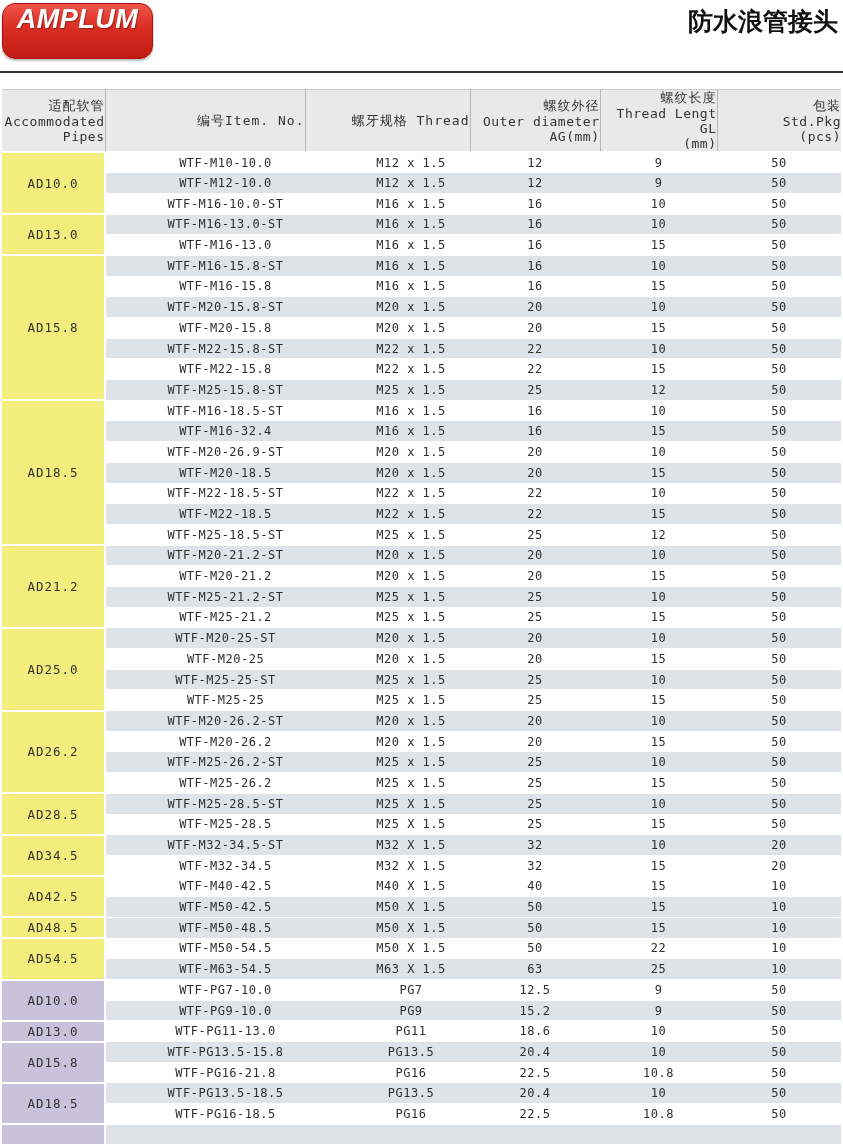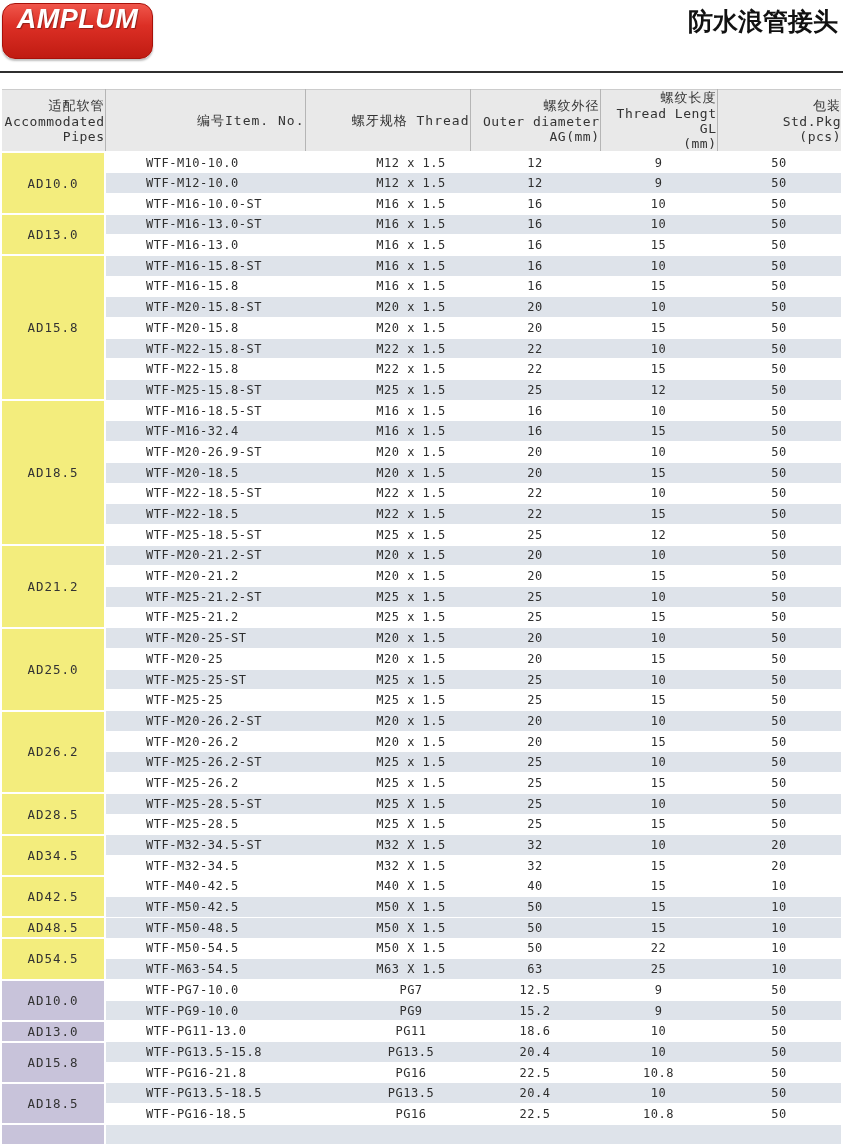--- a/index.html
+++ b/index.html
@@ -38,21 +38,21 @@
   td { padding:0; font-size:12px; letter-spacing:.5px; border-bottom:1px solid #fff; }
   tr { height:20.7px; }
   tr.gray  td:not(.group) { background:#dee3ea; }
   tr.white td:not(.group) { background:#ffffff; }
   td.group {
     text-align:center; vertical-align:middle; font-size:12.5px; color:#333;
     border-right:2px solid #fff; border-bottom:2px solid #fff; letter-spacing:1px;
   }
   td.group.yellow   { background:#f3ed7d; }
   td.group.lavender { background:#c8c3da; }
-  td.c-item   { text-align:left; padding-left:40px; }
+  td.c-item   { text-align:center; padding-left:40px; }
   td.c-thread { text-align:center; padding-left:47px; }
   td.c-od, td.c-gl, td.c-pkg { text-align:center; }
 </style>
 </head>
 <body>
 
 <div class="page">
 
   <div class="topbar">
     <div class="logo">

